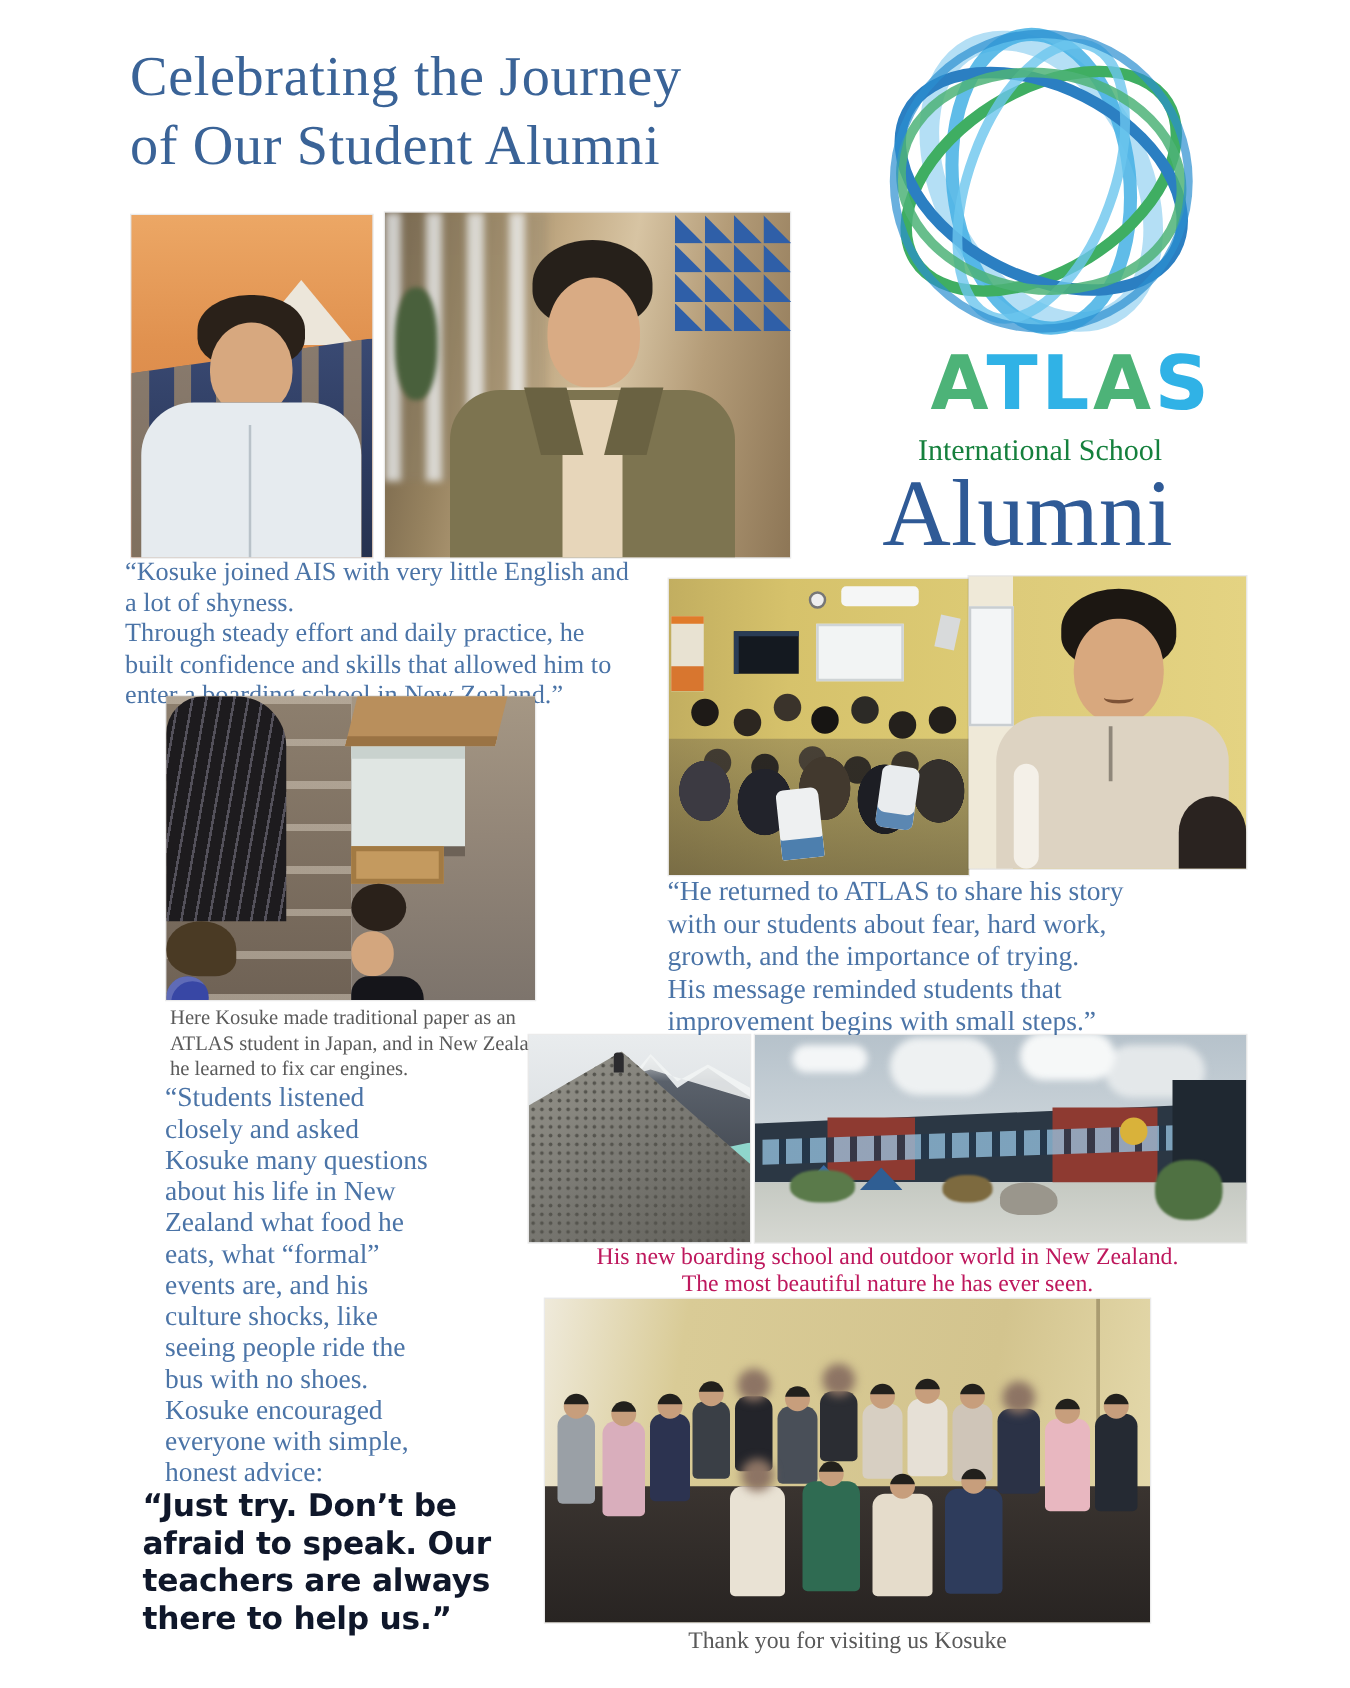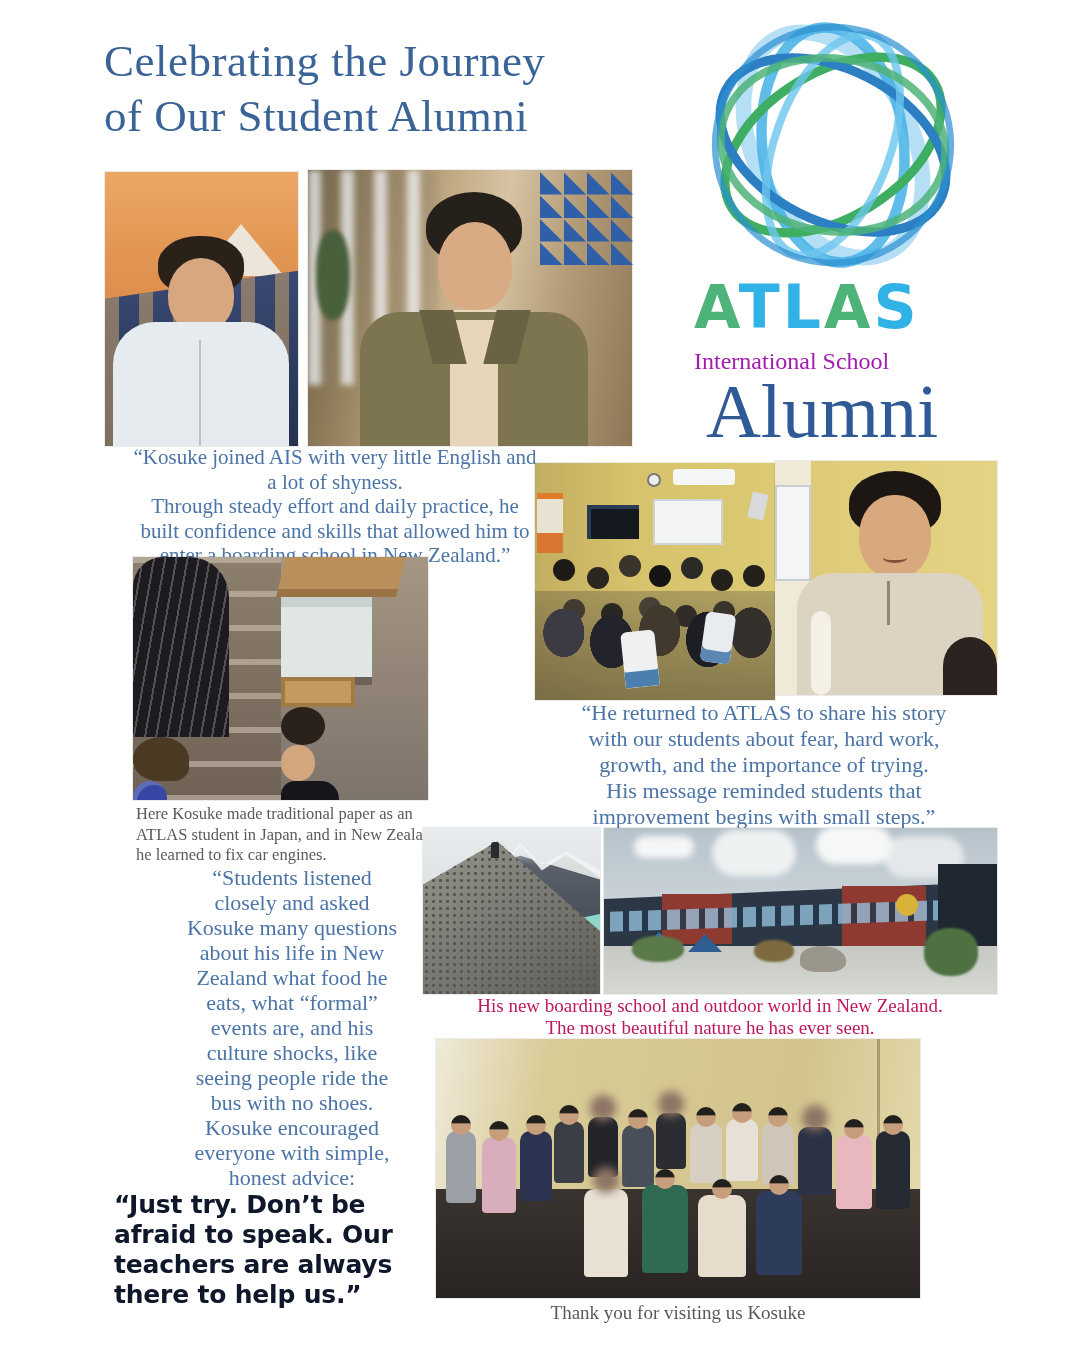--- a/index.html
+++ b/index.html
@@ -8,26 +8,26 @@
   .poster { position:relative; width:1080px; height:1350px; background:#fff; overflow:hidden; }
   .abs { position:absolute; }
   .pre { white-space:pre-line; }
 
   
   .headline { left:104px; top:34px; width:600px; font-size:45px; line-height:1.22;
               color:#3a6397; letter-spacing:.5px; }
 
   
   .globe { left:702px; top:14px; width:262px; height:262px; }
-  .atlas-word { left:694px; top:272px; width:276px; text-align:left;
+  .atlas-word { left:694px; top:272px; width:276px; text-align:right;
                 font-family:"DejaVu Sans","Liberation Sans",sans-serif;
                 font-size:60px; font-weight:700; letter-spacing:3px; }
   .atlas-word .lg { color:#4db378; }
   .atlas-word .lb { color:#30b2e6; }
-  .intl { left:694px; top:348px; width:276px; text-align:left; font-size:24px; color:#a21caf; }
+  .intl { left:694px; top:348px; width:276px; text-align:center; font-size:24px; color:#15803d; }
   .kosuke-name { left:652px; top:368px; width:340px; text-align:center; font-size:76px; color:#2f5a96; }
 
   
   .photo { position:absolute; overflow:hidden; box-shadow:0 0 0 1px rgba(0,0,0,.08); background:#ddd; }
   .photo > div { position:absolute; }
 
   
   .p1 { left:105px; top:172px; width:193px; height:274px; }
   .p1-sky { inset:0; background:linear-gradient(180deg,#eca765 0%,#e0914f 38%,#cf7c43 100%); }
   .p1-fuji { top:52px; right:14px; width:86px; height:52px; background:#ece6da;
@@ -58,21 +58,21 @@
   .p2-jopen { left:142px; top:150px; width:48px; height:126px; background:#e7d6ba; }
   .p2-jcollar-l { left:118px; top:140px; width:34px; height:54px; background:#6a6242; transform:skewX(14deg); }
   .p2-jcollar-r { left:182px; top:140px; width:34px; height:54px; background:#6a6242; transform:skewX(-14deg); }
 
   
   .tri-grid { left:540px; top:172px; width:93px; height:93px; display:grid;
               grid-template-columns:repeat(4,1fr); grid-template-rows:repeat(4,1fr); gap:1px; position:absolute; }
   .tri { clip-path:polygon(0 0,0 100%,100% 100%); background:#2f5fa8; }
 
   
-  .quote { color:#4b74a7;text-align:center; }
+  .quote { color:#4b74a7; }
   .q1 { left:100px; top:445px; width:470px; font-size:21px; line-height:1.17; }
   .q2 { left:534px; top:700px; width:460px; font-size:22px; line-height:1.18; }
   .q3 { left:132px; top:866px; width:320px; font-size:22px; line-height:1.135; }
   .q-bold { left:114px; top:1190px; width:340px; font-size:25px; line-height:1.2;
             color:#0f172a; font-family:"DejaVu Sans","Liberation Sans",sans-serif;
             font-weight:800; letter-spacing:-.2px; }
 
   
   .cap { color:#5a5a5a; }
   .cap1 { left:136px; top:804px; width:320px; font-size:16.5px; line-height:1.25; }

